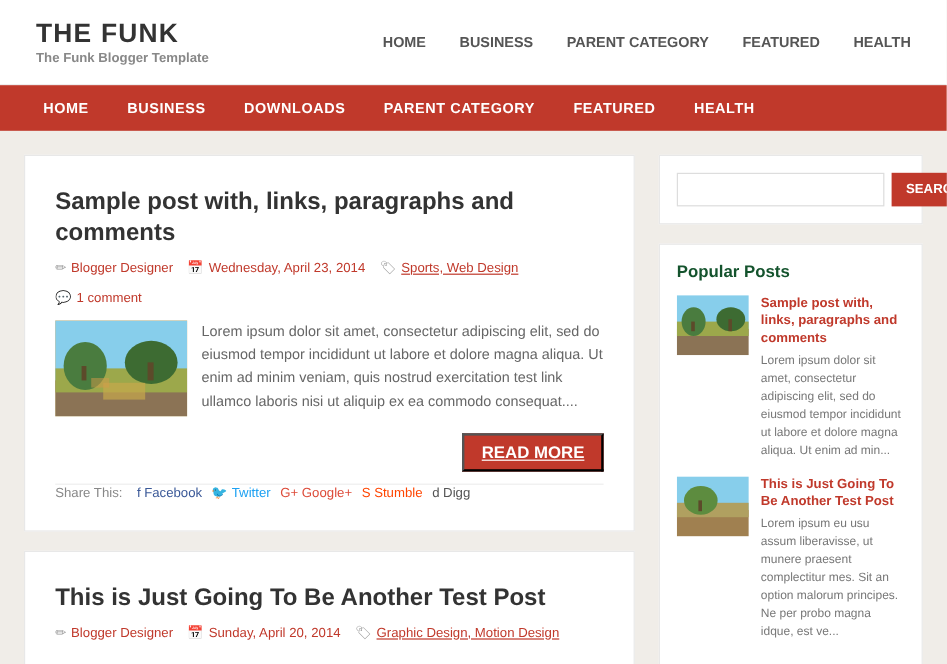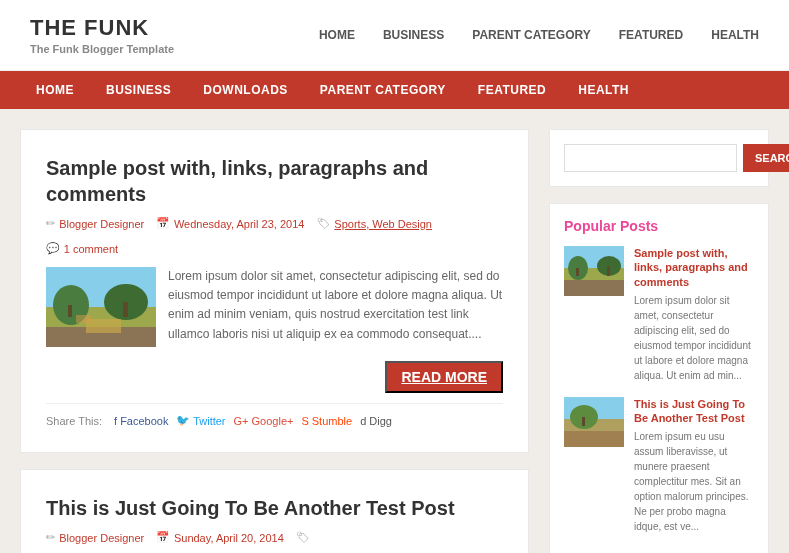--- a/index.html
+++ b/index.html
@@ -32,36 +32,36 @@
     .meta-category { color: #c0392b; font-size: 11px; text-decoration: underline; }
     .meta-comments { color: #c0392b; font-size: 11px; }
     .meta-icon { font-size: 11px; color: #999; }
 
     .post-body { display: flex; gap: 12px; margin-bottom: 14px; }
     .post-thumb { width: 110px; height: 80px; flex-shrink: 0; object-fit: cover; background: #c8b88a; position: relative; overflow: hidden; }
     .post-excerpt { font-size: 12px; color: #666; line-height: 1.6; flex: 1; }
     .read-more-btn { display: inline-block; background: #c0392b; color: #fff; font-size: 14px; font-weight: bold; padding: 6px 14px; cursor: pointer; float: right; text-transform: uppercase; text-decoration: underline; }
     .clearfix::after { content: ''; display: table; clear: both; }
 
-    .share-bar { display: flex; align-items: center; gap: 8px; padding-top: 10px; border-top: 1px solid #eee; margin-top: 10px; }
+    .share-bar { display: flex; align-items: center; gap: 8px; border-top: 1px solid #eee; margin-top: 10px; }
     .share-label { font-size: 11px; color: #888; margin-right: 4px; }
     .share-btn { display: flex; align-items: center; gap: 3px; font-size: 11px; color: #555; cursor: pointer; }
     .share-fb { color: #3b5998; }
     .share-tw { color: #1da1f2; }
     .share-gp { color: #dd4b39; }
     .share-st { color: #ff4500; }
     .share-dg { color: #555; }
 
     
     #search-widget { background: #fff; padding: 14px; margin-bottom: 16px; border: 1px solid #e8e8e8; display: flex; gap: 6px; }
     #search-input { flex: 1; border: 1px solid #ddd; padding: 6px 8px; font-size: 12px; outline: none; }
     #search-btn { background: #c0392b; color: #fff; border: none; padding: 6px 12px; font-size: 11px; font-weight: bold; cursor: pointer; text-transform: uppercase; }
 
     #popular-posts { background: #fff; padding: 14px; border: 1px solid #e8e8e8; }
-    .widget-title { font-size: 14px; font-weight: bold; color: #ec4899; margin-bottom: 12px; }
+    .widget-title { font-size: 14px; font-weight: bold; color: #14532d; margin-bottom: 12px; }
     .popular-post-item { display: flex; gap: 10px; margin-bottom: 14px; }
     .popular-thumb { width: 60px; height: 50px; flex-shrink: 0; }
     .popular-post-content { flex: 1; }
     .popular-post-title { font-size: 11px; font-weight: bold; color: #c0392b; margin-bottom: 4px; line-height: 1.3; cursor: pointer; }
     .popular-post-excerpt { font-size: 10px; color: #777; line-height: 1.5; }
   </style>
 </head>
 <body>
 
 <div id="header">
@@ -161,20 +161,21 @@
         <span class="meta-item">
           <span class="meta-icon">✏</span>
           <span class="meta-author">Blogger Designer</span>
         </span>
         <span class="meta-item">
           <span class="meta-icon">📅</span>
           <span class="meta-date">Sunday, April 20, 2014</span>
         </span>
         <span class="meta-item">
           <span class="meta-icon">🏷</span>
+          <span class="meta-category">Graphic Design, Motion Design</span>
         </span>
 
       </div>
     </div>
 
   </div>
 
   <div id="sidebar">
 
     <div id="search-widget">

